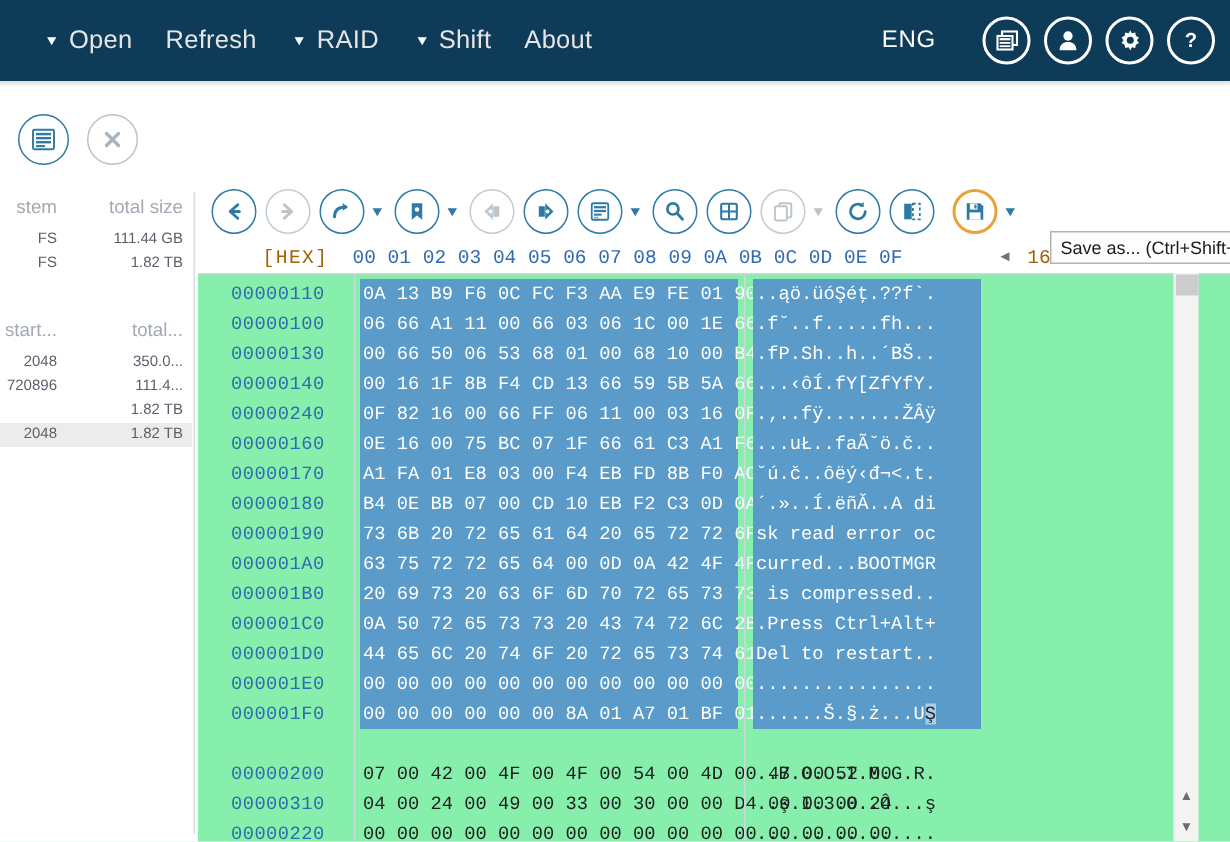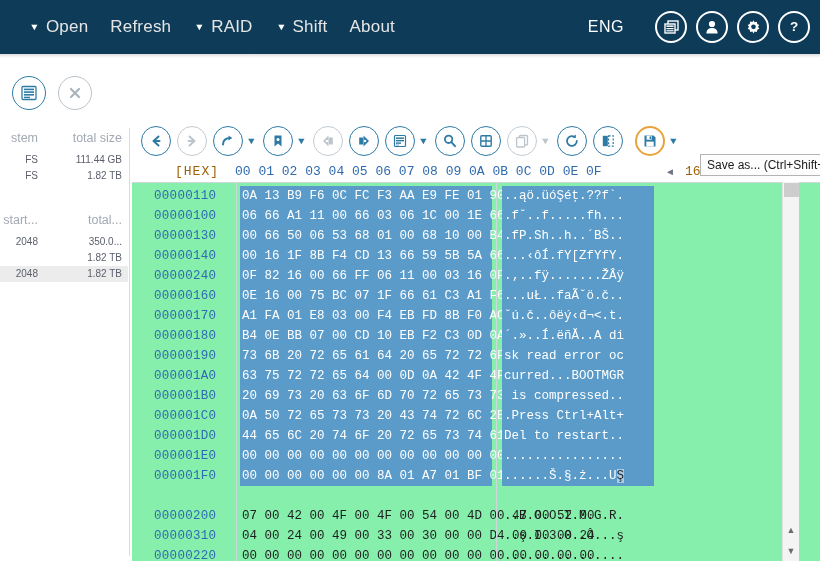--- a/index.html
+++ b/index.html
@@ -314,20 +314,24 @@
     <thead>
       <tr>
         <th class="c1">start...</th>
         <th class="c2">total...</th>
       </tr>
     </thead>
     <tbody>
       <tr>
         <td class="c1">2048</td>
         <td class="c2">350.0...</td>
+      </tr>
+      <tr>
+        <td class="c1">720896</td>
+        <td class="c2">111.4...</td>
       </tr>
       <tr>
         <td class="c1"></td>
         <td class="c2">1.82 TB</td>
       </tr>
       <tr class="sel">
         <td class="c1">2048</td>
         <td class="c2">1.82 TB</td>
       </tr>
     </tbody>

